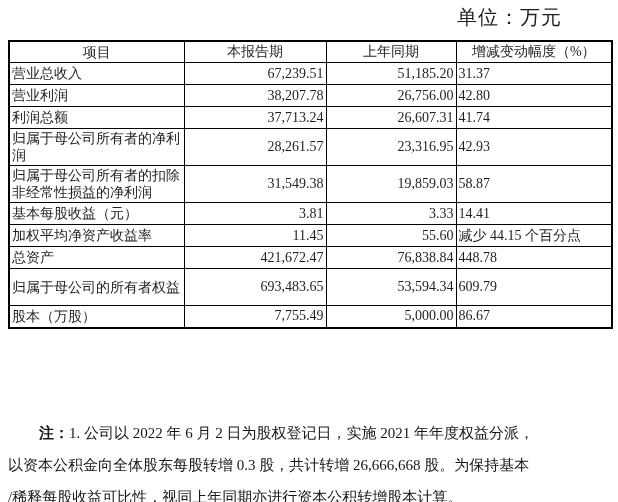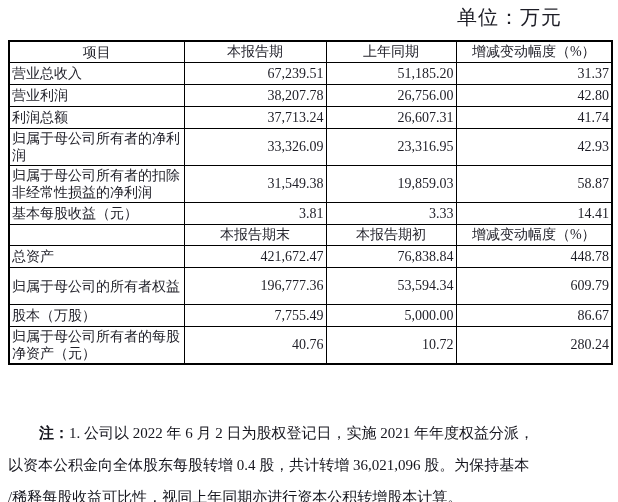--- a/index.html
+++ b/index.html
@@ -33,21 +33,21 @@
     font-size: 14px;
     padding: 1px 2px;
     overflow: hidden;
     vertical-align: middle;
   }
   tr.h  { height: 21px; }
   tr.r  { height: 22px; }
   tr.tall { height: 37px; margin-top: 24px; }
   td.c0 { padding: 1px 8px; line-height: 17px; }
   td.c1, td.c2 { text-align: right; padding-right: 9px; }
-  td.c3 { text-align: right; padding-right: 5px; }
+  td.c3 { padding-right: 5px; }
   tr.h td { text-align: center; padding: 1px 2px; }
   .notes {
     position: absolute;
     left: 8px;
     top: 417px;
     width: 600px;
     font-size: 15px;
     line-height: 32px;
     color: #15151d;
   }
@@ -89,70 +89,64 @@
         <td class="c3">42.80</td>
       </tr>
       <tr class="r">
         <td class="c0">利润总额</td>
         <td class="c1">37,713.24</td>
         <td class="c2">26,607.31</td>
         <td class="c3">41.74</td>
       </tr>
       <tr class="tall">
         <td class="c0">归属于母公司所有者的净利润</td>
-        <td class="c1">33,326.09</td>
+        <td class="c1">28,261.57</td>
         <td class="c2">23,316.95</td>
         <td class="c3">42.93</td>
       </tr>
       <tr class="tall">
         <td class="c0">归属于母公司所有者的扣除非经常性损益的净利润</td>
         <td class="c1">31,549.38</td>
         <td class="c2">19,859.03</td>
         <td class="c3">58.87</td>
       </tr>
       <tr class="r">
         <td class="c0">基本每股收益（元）</td>
         <td class="c1">3.81</td>
         <td class="c2">3.33</td>
         <td class="c3">14.41</td>
       </tr>
+      <tr class="r">
+        <td class="c0">加权平均净资产收益率</td>
+        <td class="c1">11.45</td>
+        <td class="c2">55.60</td>
+        <td class="c3">减少 44.15 个百分点</td>
+      </tr>
 
-      <tr class="h">
-        <td class="c0"></td>
-        <td class="c1">本报告期末</td>
-        <td class="c2">本报告期初</td>
-        <td class="c3">增减变动幅度（%）</td>
-      </tr>
 
       <tr class="r">
         <td class="c0">总资产</td>
         <td class="c1">421,672.47</td>
         <td class="c2">76,838.84</td>
         <td class="c3">448.78</td>
       </tr>
       <tr class="tall">
         <td class="c0">归属于母公司的所有者权益</td>
-        <td class="c1">196,777.36</td>
+        <td class="c1">693,483.65</td>
         <td class="c2">53,594.34</td>
         <td class="c3">609.79</td>
       </tr>
       <tr class="r">
         <td class="c0">股本（万股）</td>
         <td class="c1">7,755.49</td>
         <td class="c2">5,000.00</td>
         <td class="c3">86.67</td>
       </tr>
-      <tr class="tall">
-        <td class="c0">归属于母公司所有者的每股净资产（元）</td>
-        <td class="c1">40.76</td>
-        <td class="c2">10.72</td>
-        <td class="c3">280.24</td>
-      </tr>
     </tbody>
   </table>
 
   <div class="notes">
     <div class="note-line first"><span class="note-prefix">注：</span><span>1. 公司以 2022 年 6 月 2 日为股权登记日，实施 2021 年年度权益分派，</span></div>
-    <div class="note-line">以资本公积金向全体股东每股转增 0.4 股，共计转增 36,021,096 股。为保持基本</div>
+    <div class="note-line">以资本公积金向全体股东每股转增 0.3 股，共计转增 26,666,668 股。为保持基本</div>
     <div class="note-line">/稀释每股收益可比性，视同上年同期亦进行资本公积转增股本计算。</div>
   </div>
 
 </div>
 
 </body></html>

